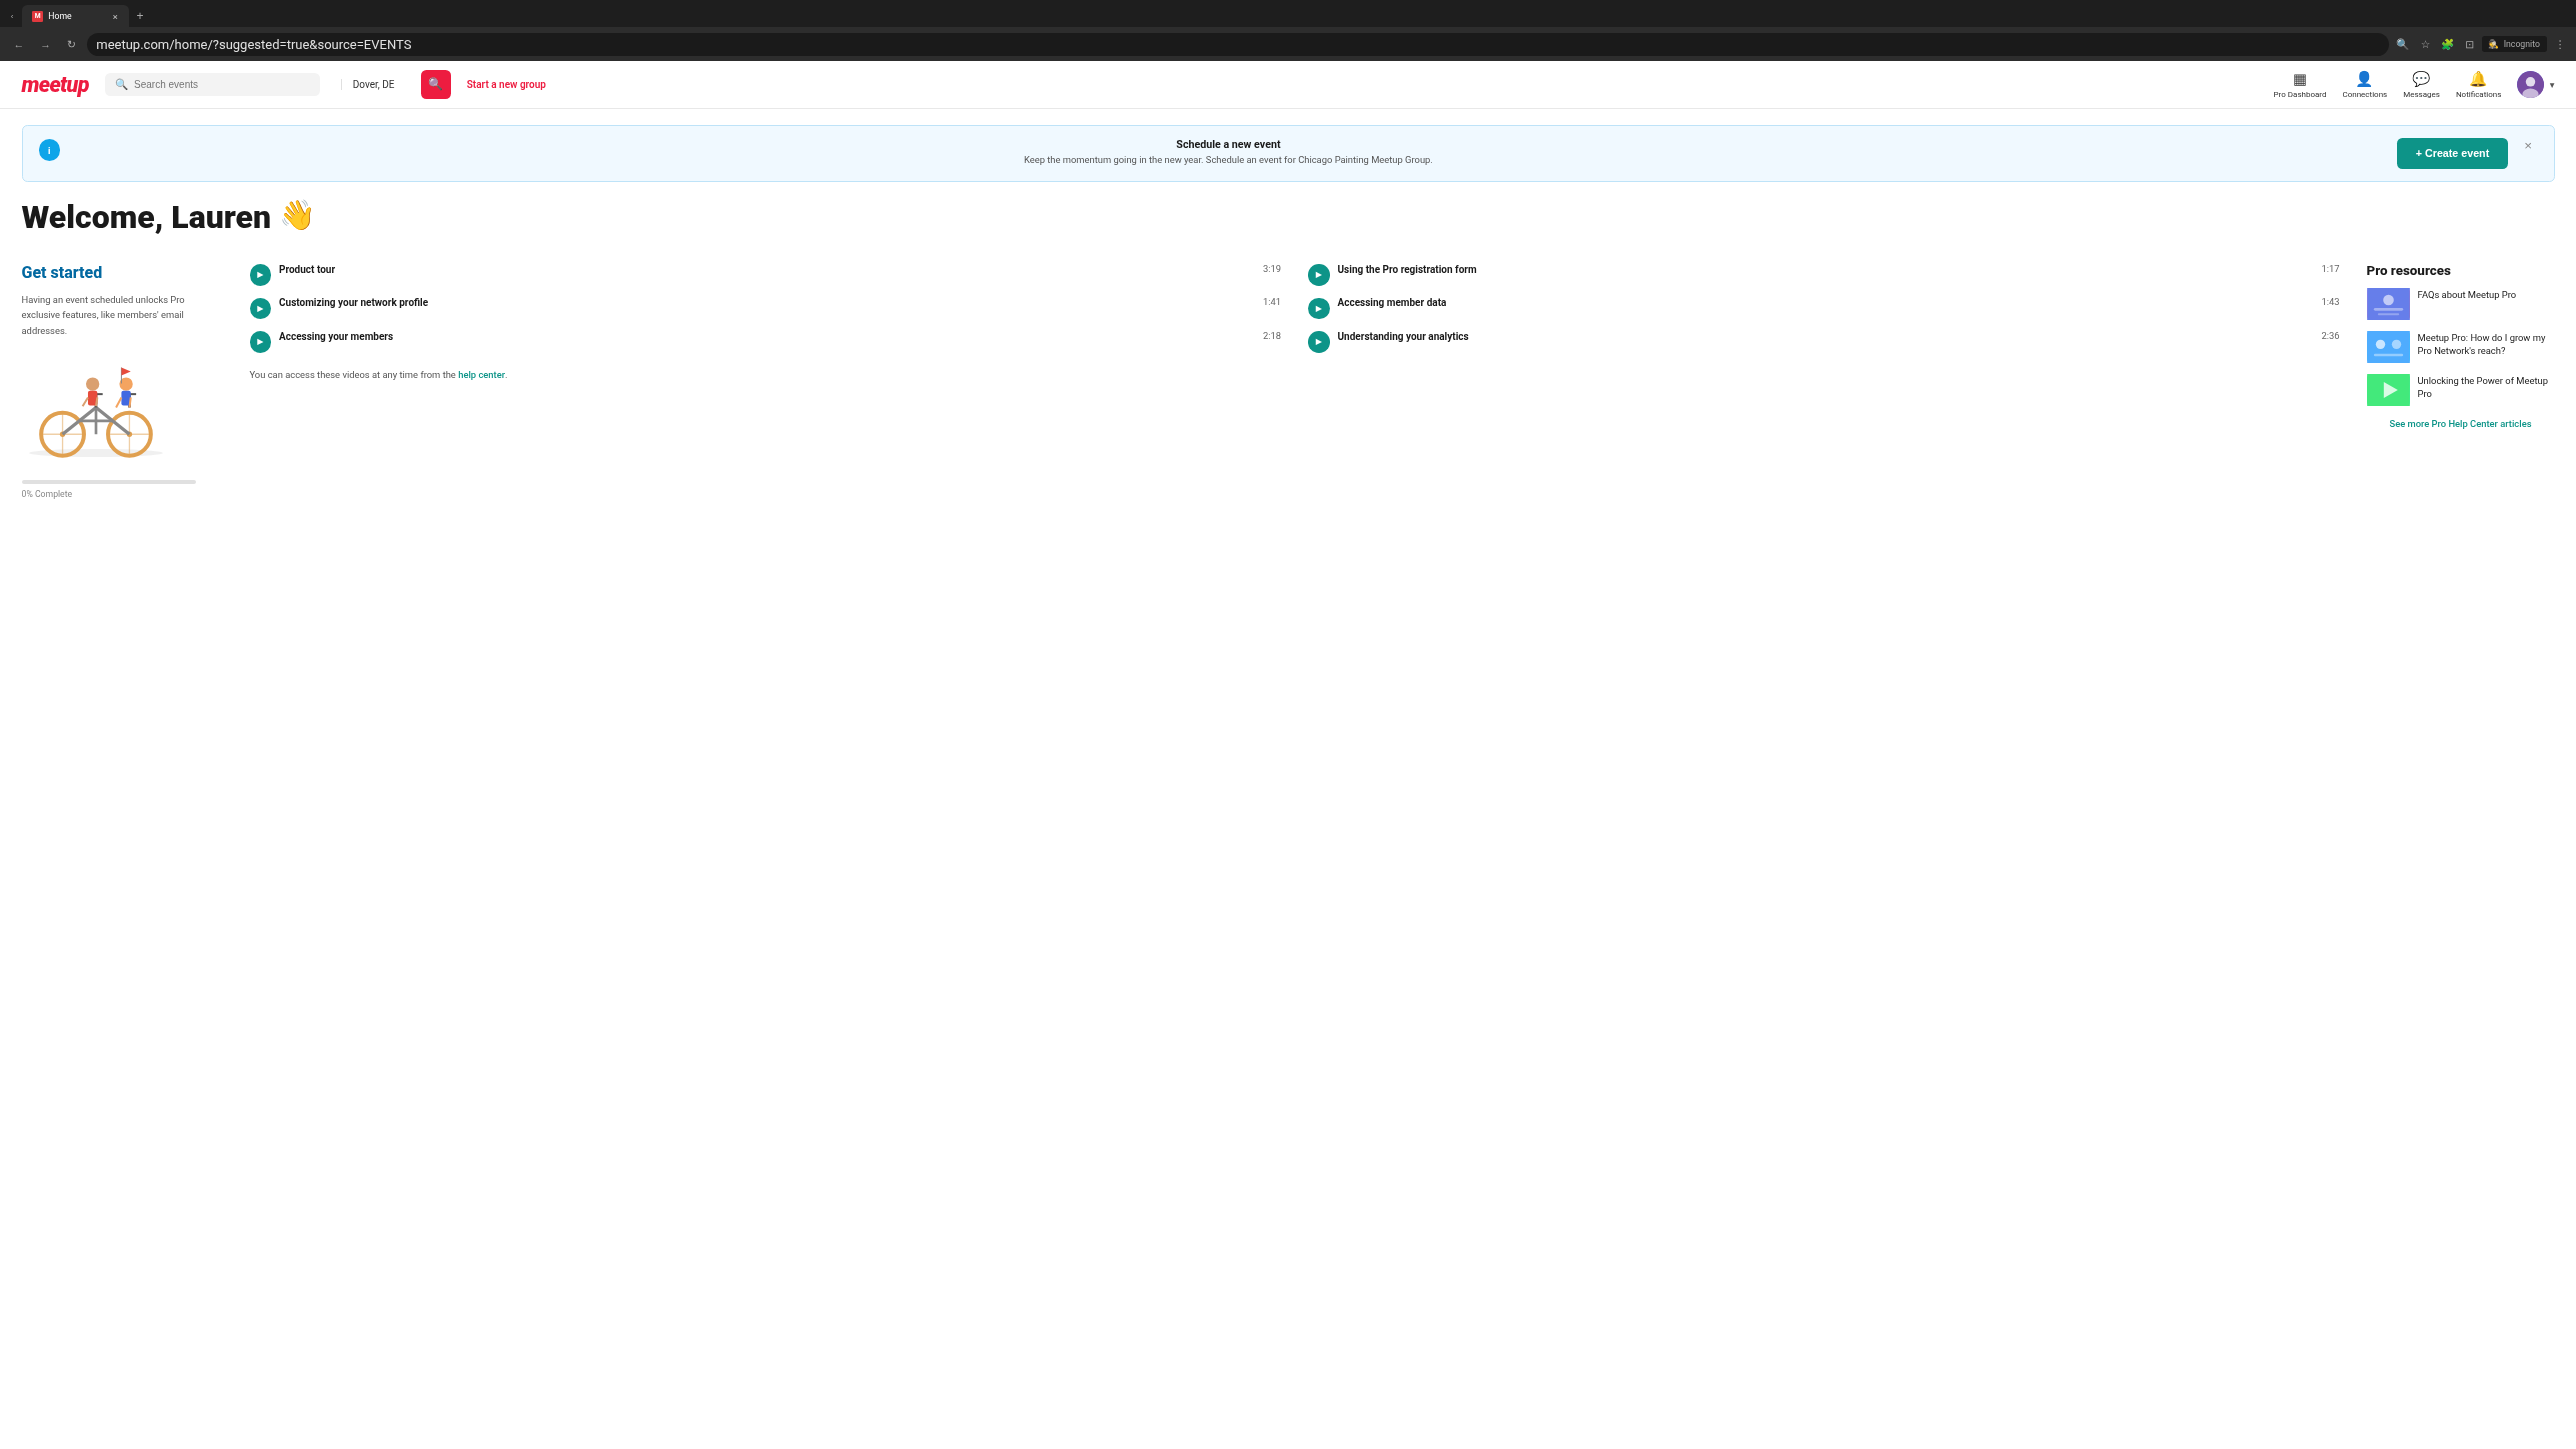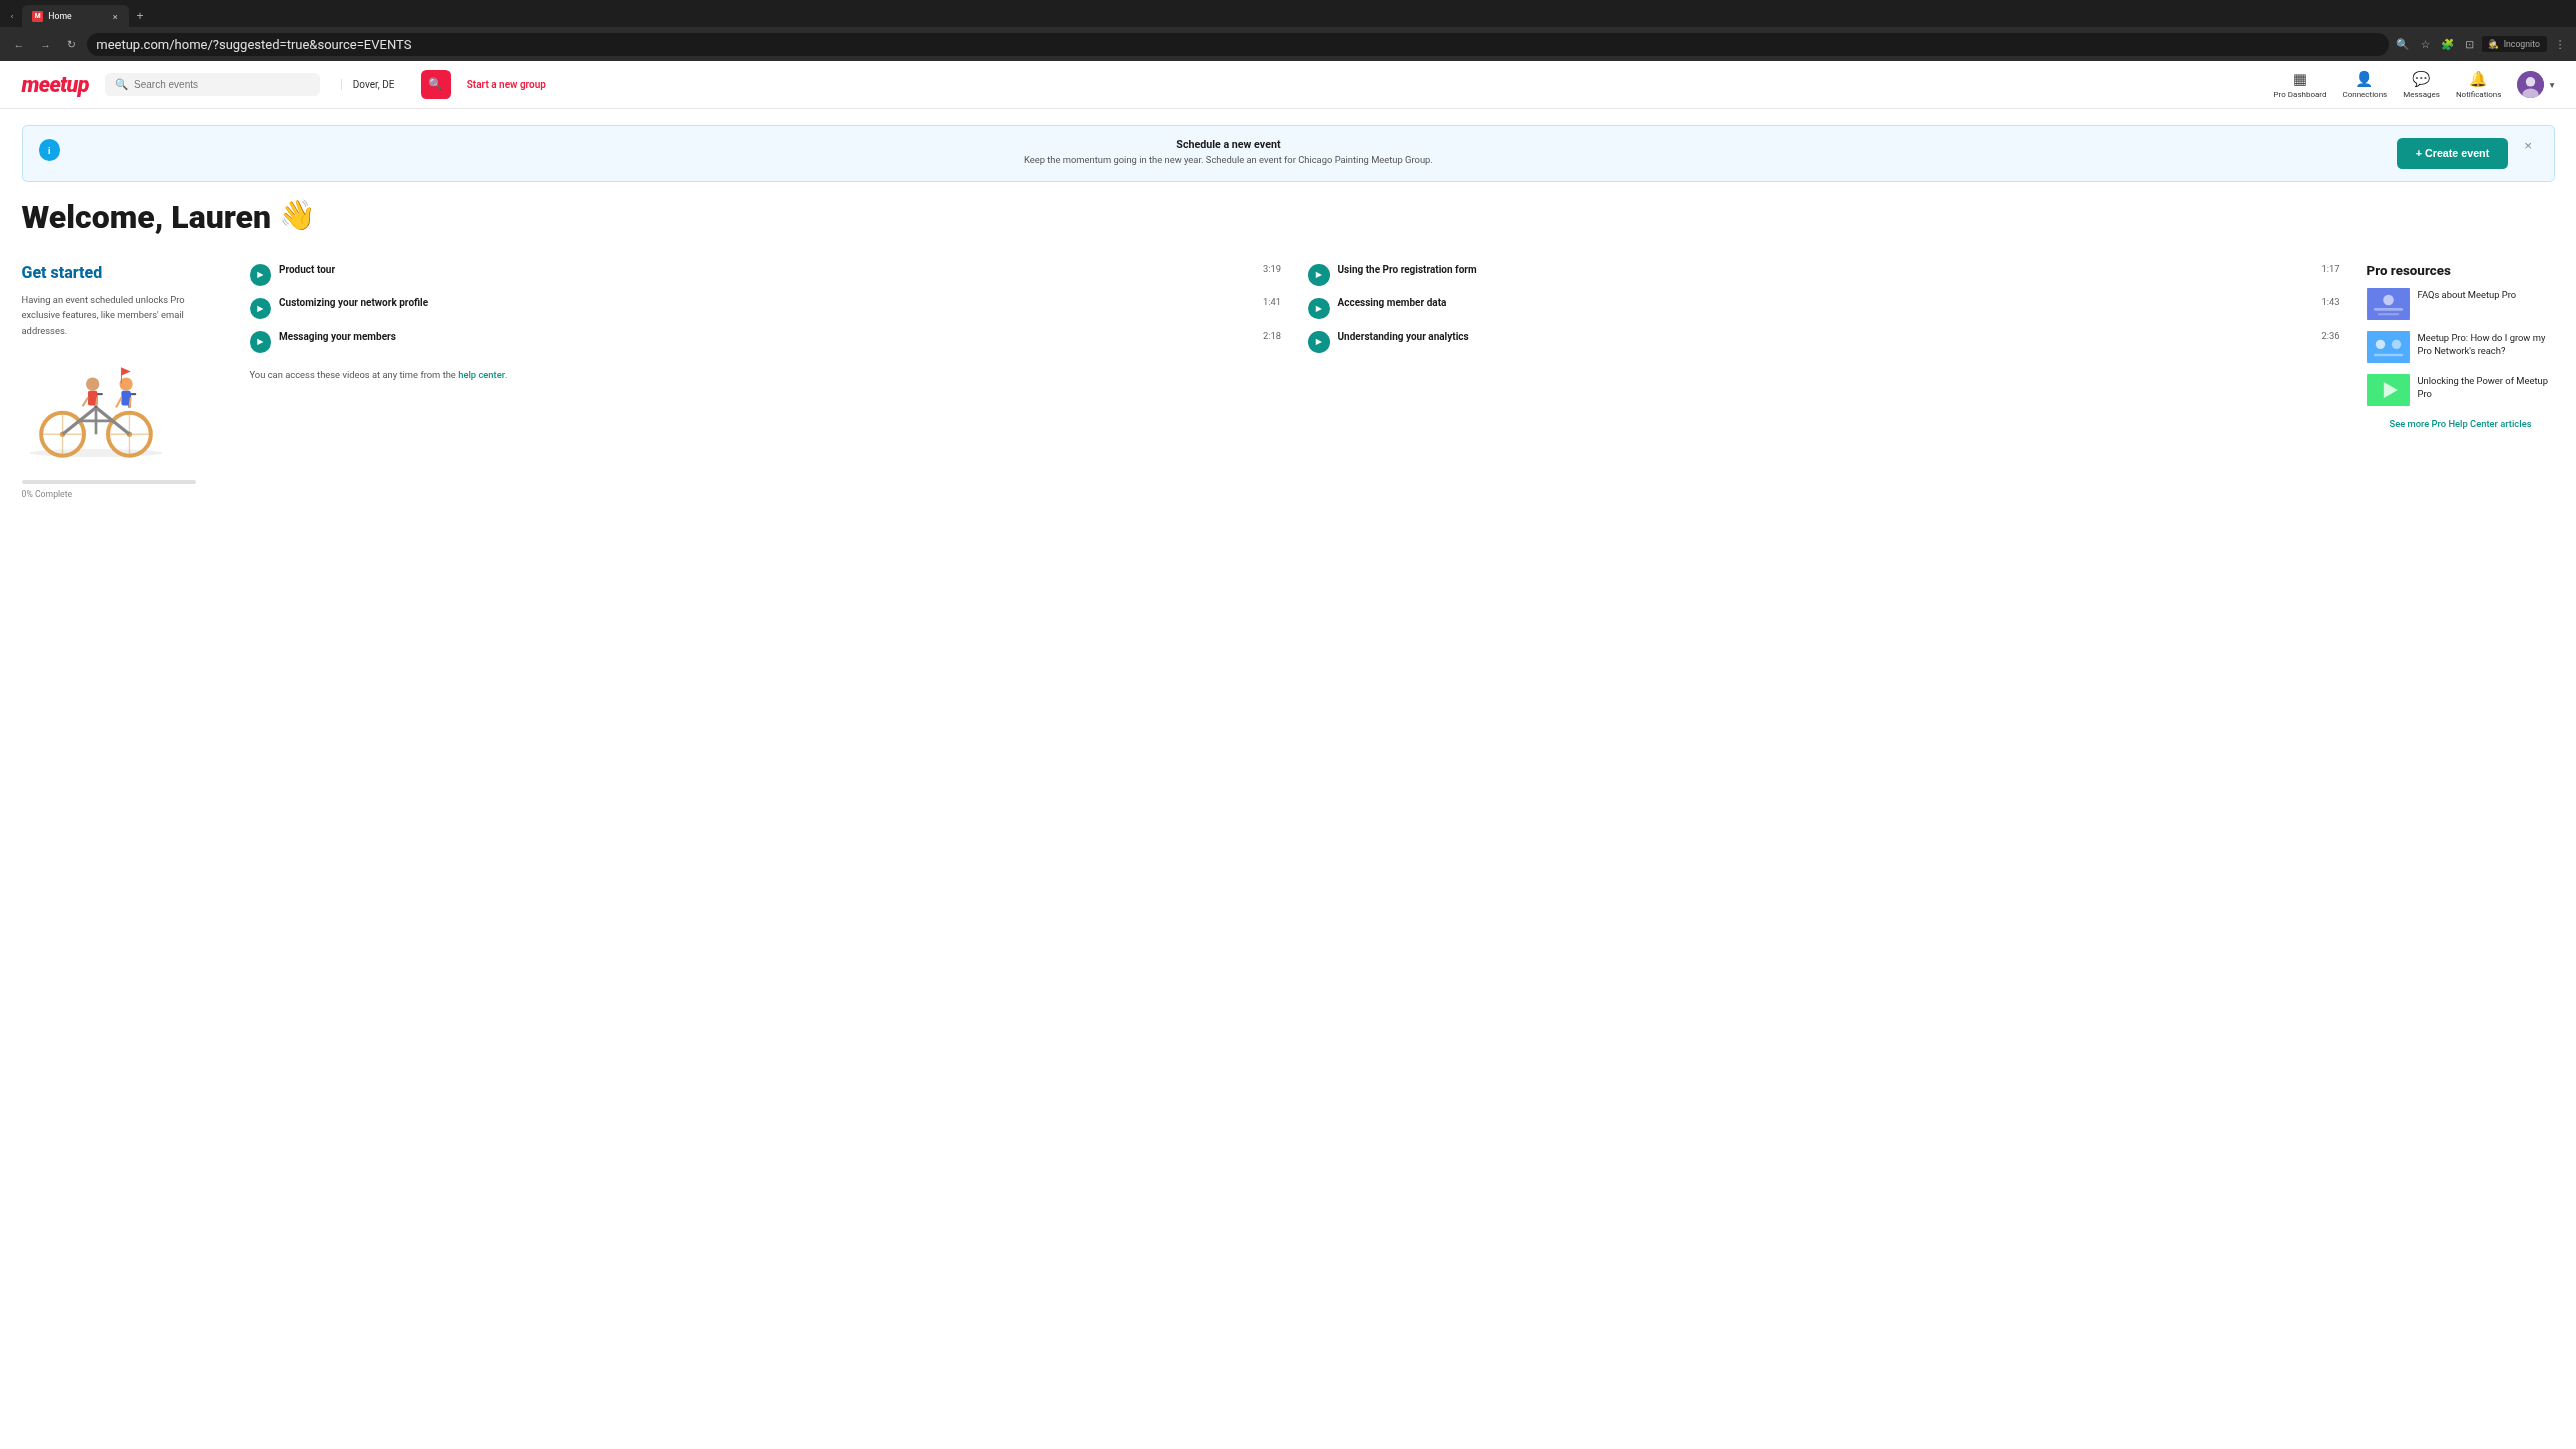--- a/index.html
+++ b/index.html
@@ -286,21 +286,21 @@
             <div class="play-icon">▶</div>
             <div class="video-item-inner">
               <span class="video-title">Accessing member data</span>
               <span class="video-duration">1:43</span>
             </div>
           </div>
 
           <div class="video-item">
             <div class="play-icon">▶</div>
             <div class="video-item-inner">
-              <span class="video-title">Messaging your members</span>
+              <span class="video-title">Accessing your members</span>
               <span class="video-duration">2:18</span>
             </div>
           </div>
 
           <div class="video-item">
             <div class="play-icon">▶</div>
             <div class="video-item-inner">
               <span class="video-title">Understanding your analytics</span>
               <span class="video-duration">2:36</span>
             </div>

